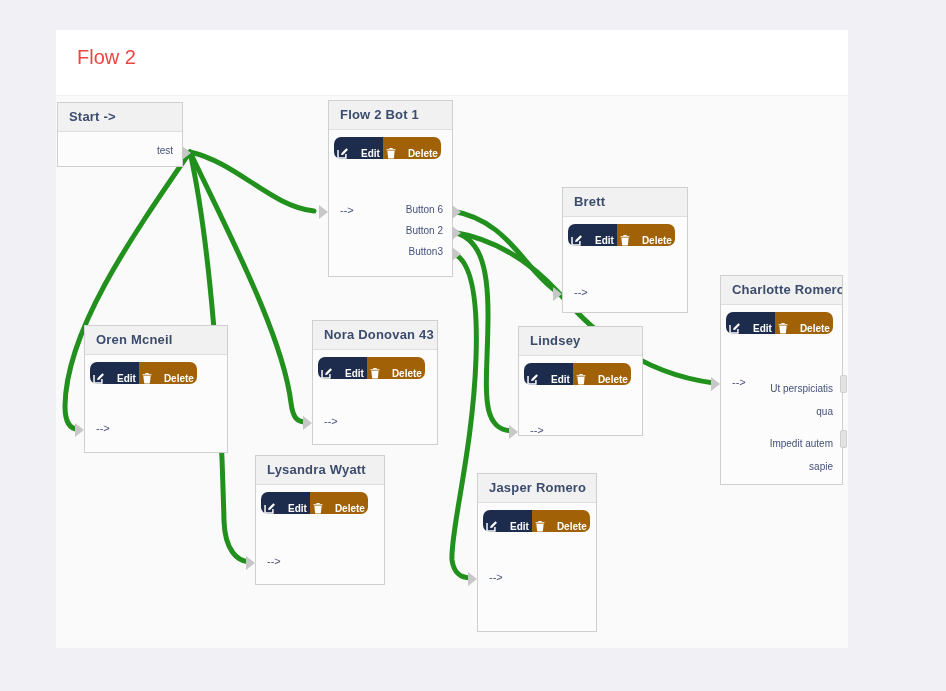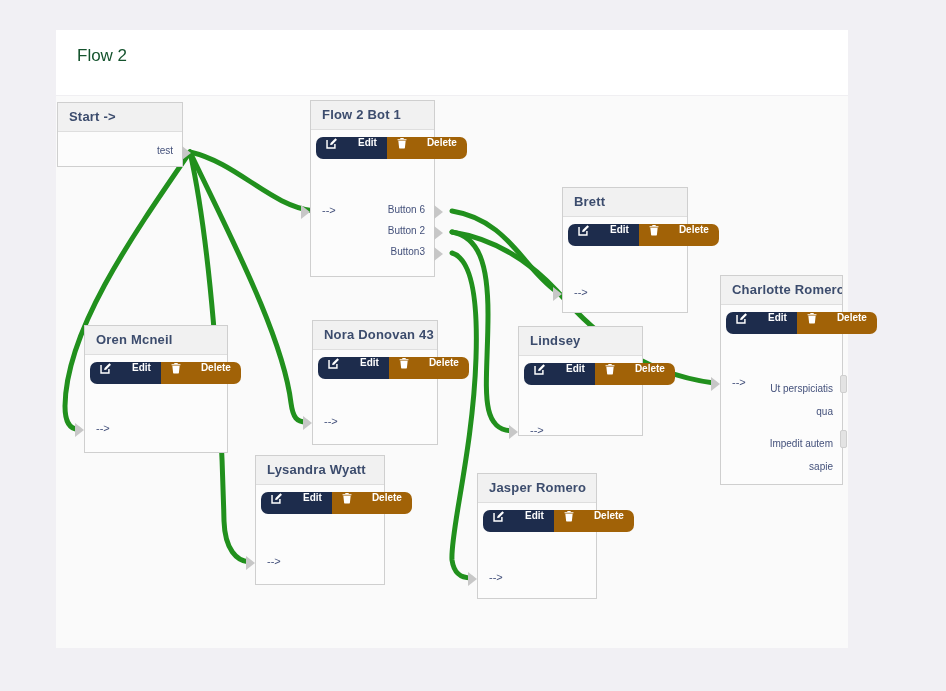--- a/index.html
+++ b/index.html
@@ -1,30 +1,30 @@
 <!DOCTYPE html>
 <html><head>
 <meta charset="utf-8">
 <style>
   html,body{margin:0;padding:0}
   body{width:946px;height:691px;position:relative;overflow:hidden;
        background:#f1f0f4;font-family:"Liberation Sans",sans-serif}
   #stage{position:absolute;left:0;top:0;width:946px;height:691px}
   .panel{position:absolute;left:56px;top:30px;width:792px;height:618px;background:#fafafa;z-index:0}
   .topbar{position:absolute;left:0;top:0;right:0;height:65px;background:#ffffff;border-bottom:1px solid #f0eff2}
-  .page-title{position:absolute;left:21px;top:16px;font-size:17px;color:#14532d}
+  .page-title{position:absolute;left:21px;top:16px;font-size:20px;color:#ef4444}
   svg#links{position:absolute;left:0;top:0;z-index:2;pointer-events:none}
   #links path{fill:none;stroke-width:5;stroke-linecap:round}
   #nodes .node{position:absolute;background:#fcfcfc;border:1px solid #cfcfcf;z-index:3;box-sizing:border-box}
   .node-header{height:28px;background:#f1f1f1;border-bottom:1px solid #dedede;line-height:28px;
                padding:0 11px;font-size:13px;font-weight:bold;color:#3c4c6d;letter-spacing:.2px;
                white-space:nowrap;overflow:hidden}
   .btns{display:flex;margin:7px 5px}
   .btn{height:22px;border:none;color:#fff;font-size:10px;font-weight:bold;display:flex;
-       align-items:flex-start;gap:20px;padding:0 10px;cursor:pointer;font-family:inherit}
+       align-items:flex-end;gap:12px;padding:0 3px;cursor:pointer;font-family:inherit}
   .btn.edit{background:#1d2c4c;border-radius:7px 0 0 7px}
   .btn.del{background:#a16207;border-radius:0 7px 7px 0}
   .inlabel{position:absolute;left:11px;font-size:11px;color:#44517b;white-space:nowrap}
   .outlabel{position:absolute;right:9px;font-size:10px;color:#44517b;text-align:right;white-space:nowrap}
   .outlabel.multi{width:82px;white-space:normal;line-height:23px}
   .marker{position:absolute;width:0;height:0;border-top:7px solid transparent;
           border-bottom:7px solid transparent;border-left:9px solid #c7c7c7}
   .marker.in{left:-10px}
   .marker.out{right:-9px}
   .nub{position:absolute;right:-5px;width:5px;height:16px;background:#e3e3e3;
@@ -48,21 +48,21 @@
       <path d="M 452,232 C 496,239 531,263 557,291 C 581,317 628,372 714,383" stroke="#21901d"></path>
       <path d="M 452,232 C 479,237 488,264 488,314 C 488,384 477,429 512,431" stroke="#21901d"></path>
       <path d="M 452,253 C 472,259 478,299 476,358 C 473,450 450,532 452,560 C 454,574 461,578 471,578" stroke="#21901d"></path>
     </svg>
   <div id="nodes">
       <div class="node" style="left: 57px; top: 102px; width: 126px; height: 65px;">
         <div class="node-header">Start -&gt;</div>
         <span class="outlabel" style="top: 42px;">test</span>
         <div class="marker out" style="top: 43px;"></div>
       </div>
-      <div class="node" style="left: 310px; top: 100px; width: 125px; height: 177px;">
+      <div class="node" style="left: 328px; top: 100px; width: 125px; height: 177px;">
         <div class="node-header">Flow 2 Bot 1</div>
         <div class="btns">
           <button class="btn edit">
             <svg width="12" height="12" viewBox="0 0 14 14">
               <path d="M1.2 3.6v9.2h9.2V8.2" stroke="#fff" stroke-width="1.7" fill="none"></path>
               <path d="M5.2 9.4l2-.5 5.6-5.6L11 1.5 5.4 7.1l-.6 2z" fill="#fff"></path>
             </svg>
             <span>Edit</span>
           </button>
           <button class="btn del">
@@ -212,21 +212,21 @@
               <path fill="#fff" d="M1.6 3.8h8.8l-.9 8.4a.8.8 0 0 1-.8.8H3.3a.8.8 0 0 1-.8-.8z"></path>
               <rect x="0.6" y="1.9" width="10.8" height="1.4" rx="0.3" fill="#fff"></rect>
               <rect x="3.9" y="0.4" width="4.2" height="1.4" rx="0.3" fill="#fff"></rect>
             </svg>
             <span>Delete</span>
           </button>
         </div>
         <div class="marker in" style="top: 100px;"></div>
         <span class="inlabel" style="top: 99px;">--&gt;</span>
       </div>
-      <div class="node" style="left: 477px; top: 473px; width: 120px; height: 126px;">
+      <div class="node" style="left: 477px; top: 473px; width: 120px; height: 159px;">
         <div class="node-header">Jasper Romero</div>
         <div class="btns">
           <button class="btn edit">
             <svg width="12" height="12" viewBox="0 0 14 14">
               <path d="M1.2 3.6v9.2h9.2V8.2" stroke="#fff" stroke-width="1.7" fill="none"></path>
               <path d="M5.2 9.4l2-.5 5.6-5.6L11 1.5 5.4 7.1l-.6 2z" fill="#fff"></path>
             </svg>
             <span>Edit</span>
           </button>
           <button class="btn del">

